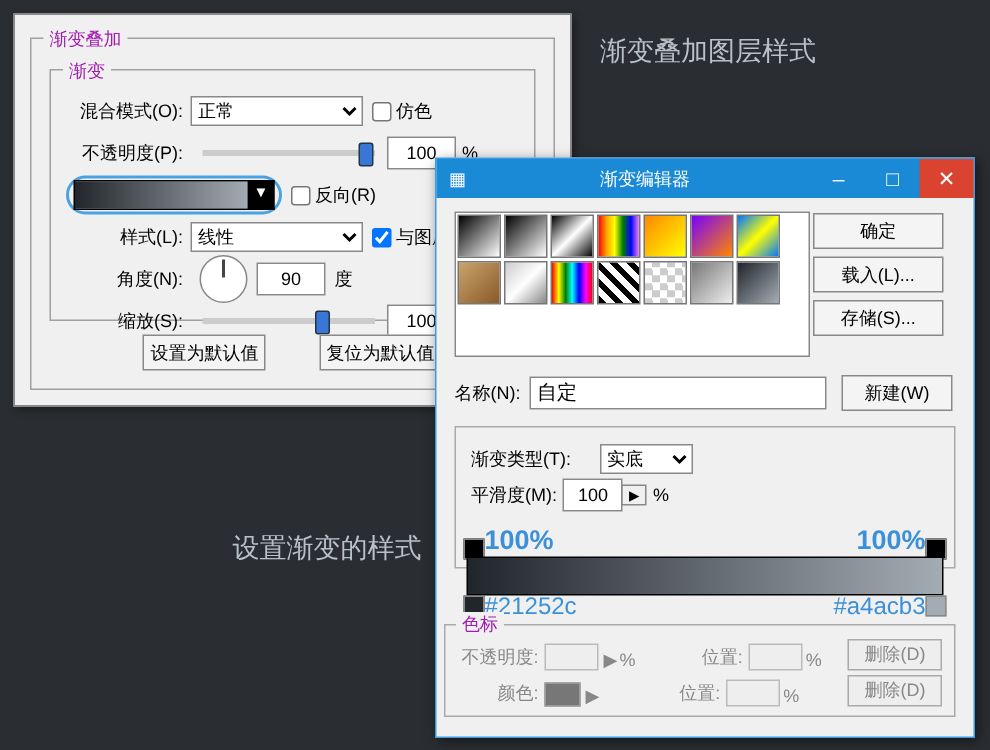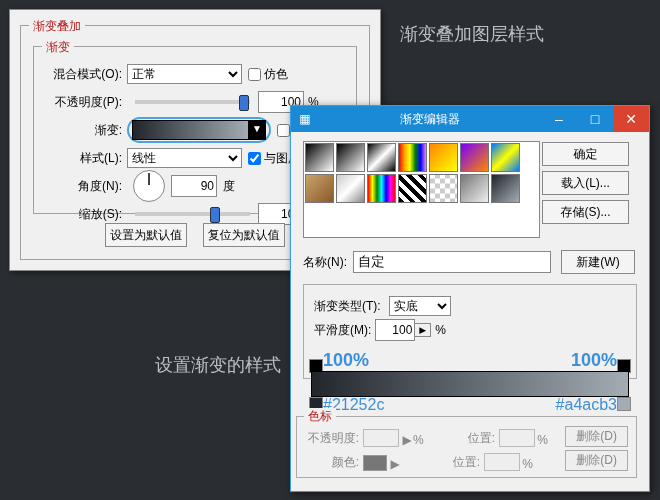--- a/index.html
+++ b/index.html
@@ -1,37 +1,37 @@
 <!DOCTYPE html>
 <html><head>
 <meta charset="utf-8">
 <style>
 html,body{margin:0;padding:0;width:660px;height:500px;overflow:hidden;background:#2a2d31;font-family:"Microsoft YaHei",SimSun,sans-serif;font-size:12px}
 .annotation{position:absolute;color:#b8c0c8;font-size:18px}
 .group{border:1px solid #a0a0a0;position:relative;background:#f0f0f0}
-.group-title{position:absolute;top:-8px;left:8px;background:#f0f0f0;padding:0 4px;font-size:12px;color:#b91c1c}
+.group-title{position:absolute;top:-8px;left:8px;background:#f0f0f0;padding:0 4px;font-size:12px;color:#a21caf}
 
 
 .dlg1{position:absolute;left:9px;top:9px;width:370px;height:260px;background:#f0f0f0;border:1px solid #888;box-shadow:2px 2px 6px rgba(0,0,0,.4)}
 .dlg1 .outer{position:absolute;left:10px;top:15px;right:10px;bottom:10px}
 .dlg1 .inner{position:absolute;left:12px;top:20px;right:12px;bottom:45px}
 .row{display:flex;align-items:center;height:26px;margin:2px 0}
 .row .lab{width:78px;text-align:right;padding-right:5px;color:#000}
 select{height:20px;font-size:12px;border:1px solid #888;background:#fff}
-input[type=text].num{width:40px;height:18px;border:1px solid #888;text-align:right;font-size:12px}
+input[type=text].num{width:40px;height:18px;border:1px solid #888;text-align:center;font-size:12px}
 input[type=checkbox]{margin:0 3px 0 6px}
 .grad-prev{width:115px;height:18px;border:1px solid #000;background:linear-gradient(90deg,#21252c,#a4acb3);display:inline-block}
 .grad-wrap{display:inline-flex;align-items:center;border:2px solid #4aa3e0;border-radius:14px;padding:1px 3px}
 .dd{width:16px;height:18px;border:1px solid #000;border-left:none;background:#000;color:#fff;text-align:center;line-height:16px;font-size:10px}
 .dial{width:30px;height:30px;border:1px solid #888;border-radius:50%;background:#fff;position:relative;margin:0 6px}
 .dial:after{content:"";position:absolute;left:14px;top:2px;width:2px;height:12px;background:#444}
 .slider{flex:1;height:4px;background:#ccc;margin:0 8px;position:relative}
 .slider .thumb{position:absolute;top:-5px;width:8px;height:14px;background:#3a76d6;border:1px solid #234;border-radius:2px}
 .btnrow{position:absolute;bottom:12px;left:0;right:0;text-align:center}
-.btn{display:inline-block;min-width:80px;height:22px;line-height:22px;border:1px solid #888;background:#f4f4f4;margin:0 6px;font-size:12px;text-align:center}
+.btn{display:inline-block;min-width:80px;height:22px;line-height:22px;border:1px solid #888;background:#f4f4f4;margin:0 16px;font-size:12px;text-align:center}
 
 
 .dlg2{position:absolute;left:290px;top:105px;width:358px;height:385px;background:#f0f0f0;border:1px solid #3a9be0;box-shadow:2px 2px 8px rgba(0,0,0,.5)}
 .tbar{height:26px;background:#1a8ad6;color:#fff;display:flex;align-items:center;position:relative}
 .tbar .ttl{flex:1;text-align:center;font-size:12px}
 .tbar .win{display:flex}
 .tbar .wbtn{width:36px;height:26px;color:#fff;text-align:center;line-height:26px;font-size:14px}
 .tbar .close{background:#d9432f}
 .presets{position:absolute;left:12px;top:35px;width:235px;height:95px;border:1px solid #888;background:#fff;overflow:hidden}
 .sw{width:27px;height:27px;float:left;margin:1px;border:1px solid #777}
@@ -77,21 +77,20 @@
         </div>
         <div class="row">
           <span class="lab">不透明度(P):</span>
           <div class="slider" style="max-width:115px">
               <div class="thumb" style="left:104px"></div>
             </div>
           <input type="text" class="num" value="100" style="">
           <span style="margin-left:4px">%</span>
         </div>
         <div class="row">
-          <span class="lab">渐变:</span>
           <span class="grad-wrap">
             <span class="grad-prev"></span>
             <span class="dd">▼</span>
           </span>
           <input type="checkbox" style="">
           <span>反向(R)</span>
         </div>
         <div class="row">
           <span class="lab">样式(L):</span>
           <select style="width:115px"><option>线性</option></select>
@@ -156,21 +155,21 @@
 
   <div class="namerow">
     <span>名称(N):</span>
     <input type="text" value="自定" style="">
     <span class="btn">新建(W)</span>
   </div>
 
   <div class="gtypebox">
     <div class="grp">
       <div class="row" style="height:22px">
-        <span style="padding-right:8px">渐变类型(T):</span>
+        <span style="padding-right:19px">渐变类型(T):</span>
         <select style="width:62px"><option>实底</option></select>
       </div>
       <div class="row" style="height:22px">
         <span style="padding-right:4px">平滑度(M):</span>
         <input type="text" class="num" style="width: 34px;" value="100">
         <span style="border:1px solid #888;padding:1px 4px;margin-left:-1px;font-size:9px">▶</span>
         <span style="margin-left:4px">%</span>
       </div>
     </div>
   </div>

